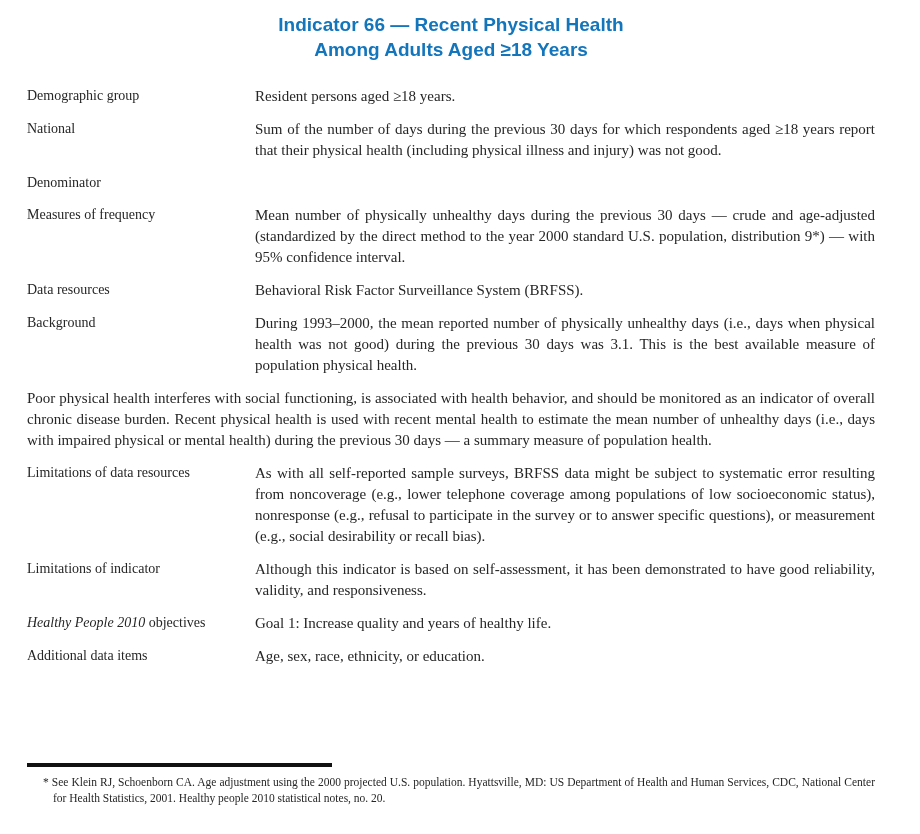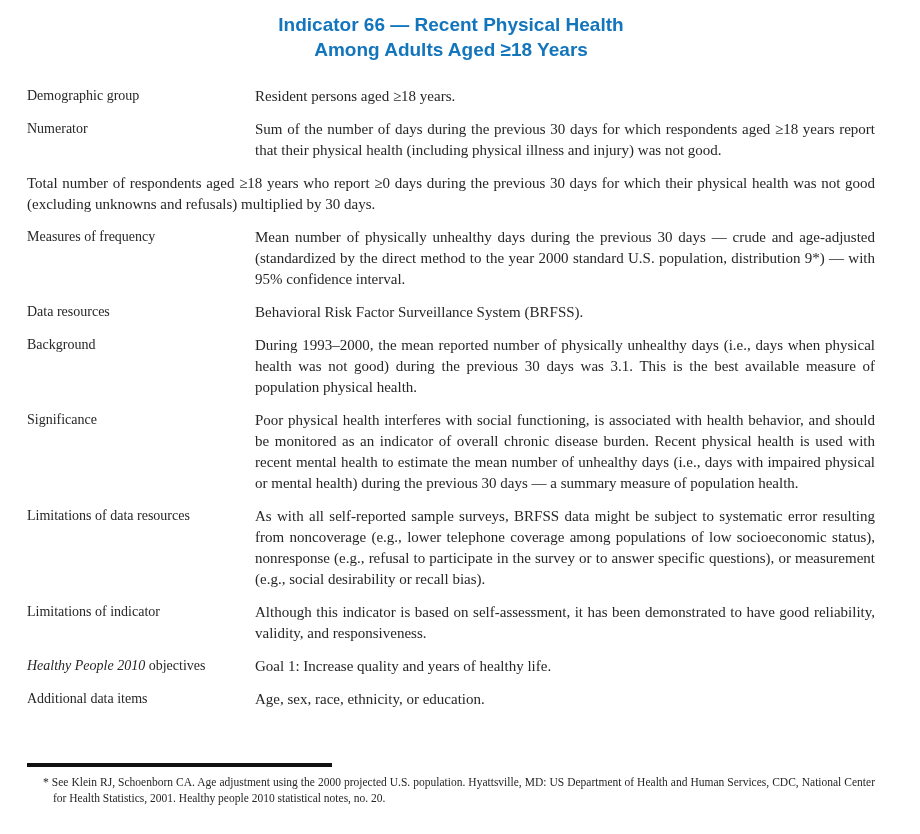--- a/index.html
+++ b/index.html
@@ -81,46 +81,45 @@
   </h1>
 
   <div class="rows">
 
     <div class="row">
       <div class="label"><em></em><span>Demographic group</span></div>
       <div class="text">Resident persons aged ≥18 years.</div>
     </div>
 
     <div class="row">
-      <div class="label"><em></em><span>Numerator</span></div>
+      <div class="label"><em></em><span>National</span></div>
       <div class="text">Sum of the number of days during the previous 30 days for which respondents aged ≥18 years report that their physical health (including physical illness and injury) was not good.</div>
     </div>
 
     <div class="row">
-      <div class="text">Total number of respondents aged ≥18 years who report ≥0 days during the previous 30 days for which their physical health was not good (excluding unknowns and refusals) multiplied by 30 days.</div>
+      <div class="label"><em></em><span>Denominator</span></div>
     </div>
 
     <div class="row">
       <div class="label"><em></em><span>Measures of frequency</span></div>
       <div class="text">Mean number of physically unhealthy days during the previous 30 days — crude and age-adjusted (standardized by the direct method to the year 2000 standard U.S. population, distribution 9*) — with 95% confidence interval.</div>
     </div>
 
 
     <div class="row">
       <div class="label"><em></em><span>Data resources</span></div>
       <div class="text">Behavioral Risk Factor Surveillance System (BRFSS).</div>
     </div>
 
     <div class="row">
       <div class="label"><em></em><span>Background</span></div>
       <div class="text">During 1993–2000, the mean reported number of physically unhealthy days (i.e., days when physical health was not good) during the previous 30 days was 3.1. This is the best available measure of population physical health.</div>
     </div>
 
     <div class="row">
-      <div class="label"><em></em><span>Significance</span></div>
       <div class="text">Poor physical health interferes with social functioning, is associated with health behavior, and should be monitored as an indicator of overall chronic disease burden. Recent physical health is used with recent mental health to estimate the mean number of unhealthy days (i.e., days with impaired physical or mental health) during the previous 30 days — a summary measure of population health.</div>
     </div>
 
     <div class="row">
       <div class="label"><em></em><span>Limitations of data resources</span></div>
       <div class="text">As with all self-reported sample surveys, BRFSS data might be subject to systematic error resulting from noncoverage (e.g., lower telephone coverage among populations of low socioeconomic status), nonresponse (e.g., refusal to participate in the survey or to answer specific questions), or measurement (e.g., social desirability or recall bias).</div>
     </div>
 
     <div class="row">
       <div class="label"><em></em><span>Limitations of indicator</span></div>

